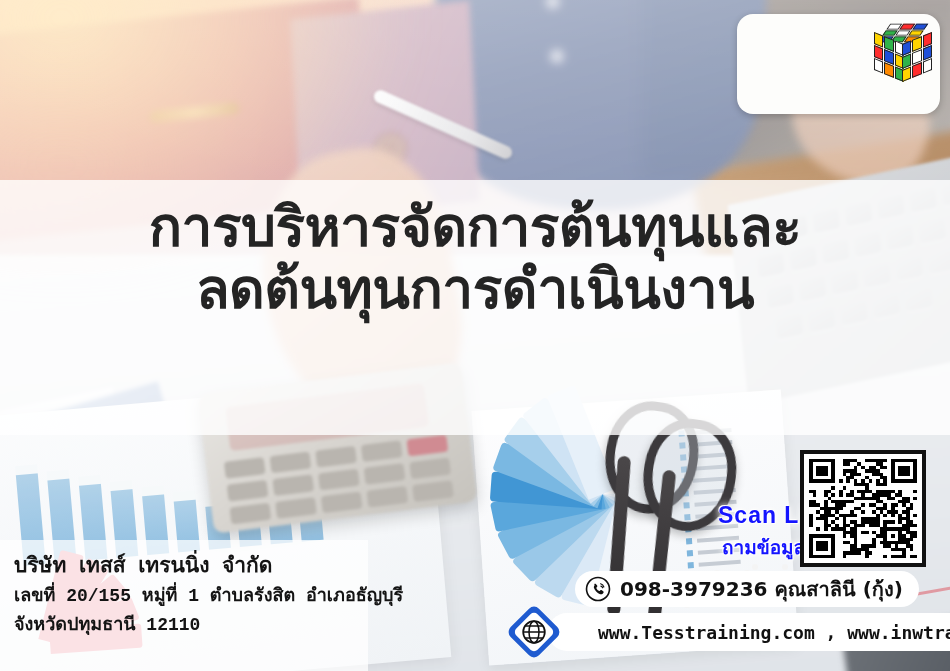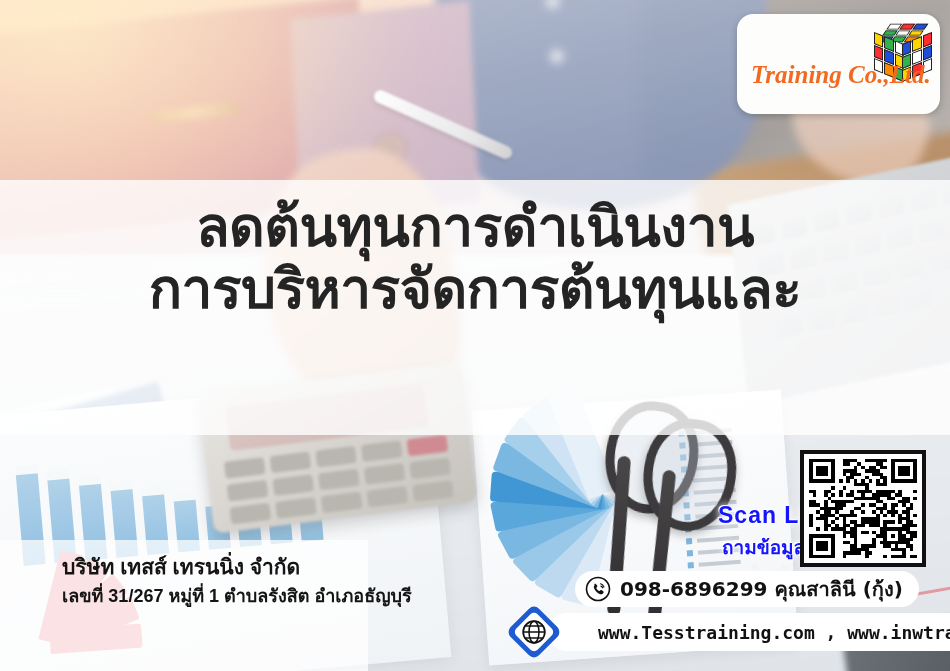--- a/index.html
+++ b/index.html
@@ -277,23 +277,22 @@
   .subtitle {
     position:absolute; left:0; top:378px; width:950px; text-align:center;
     font-family:"Liberation Sans",sans-serif;
     font-weight:bold; font-size:32px; color:#2b2b2b;
     letter-spacing:.3px;
   }
 
   
   .addr {
     position:absolute; left:14px; top:552px; width:420px;
-    font-family:Liberation Sans, sans-serif;
+    font-family:Liberation Mono, monospace;
     color:#141414;
-    margin-left:48px;
   }
   .addr-company { font-size:21px; font-weight:bold; line-height:30px; }
   .addr-line { font-size:18px; font-weight:bold; line-height:29px; }
 
   
   .scan-line {
     position:absolute; left:718px; top:502px;
     font-family:"Liberation Sans",sans-serif;
     font-weight:bold; font-size:23px; letter-spacing:1px;
     color:#1414FF;
@@ -593,31 +592,31 @@
           <div style="background:#ff2d2d"></div>
         <div style="background:#2fb34a"></div>
           <div style="background:#fff"></div>
           <div style="background:#1f4fd8"></div>
         <div style="background:#ffd400"></div>
           <div style="background:#ff2d2d"></div>
           <div style="background:#fff"></div>
       </div>
     </div>
 
-    <div class="logo-sub">Training Co.,Ltd.</div>
   </div>
 
   <div class="title-wrap">
+    <div class="title-line">การบริหารจัดการต้นทุนและ</div>
     <div class="title-line">ลดต้นทุนการดำเนินงาน</div>
-    <div class="title-line">การบริหารจัดการต้นทุนและ</div>
   </div>
 
   <div class="addr">
     <div class="addr-company">บริษัท เทสส์ เทรนนิ่ง จำกัด</div>
-    <div class="addr-line">เลขที่ 31/267 หมู่ที่ 1 ตำบลรังสิต อำเภอธัญบุรี</div>
+    <div class="addr-line">เลขที่ 20/155 หมู่ที่ 1 ตำบลรังสิต อำเภอธัญบุรี</div>
+    <div class="addr-line">จังหวัดปทุมธานี 12110</div>
   </div>
 
   <div class="scan-line">Scan Line</div>
   <div class="scan-sub">ถามข้อมูล</div>
   <span class="dot-row" style="left:752px; top:564px;"></span>
   <span class="dot-row" style="left:782px; top:564px;"></span>
   <span class="dot-row" style="left:684px; top:602px;"></span>
   <span class="dot-row" style="left:714px; top:570px;"></span>
   <span class="dot-row" style="left:744px; top:570px;"></span>
 
@@ -1469,21 +1468,21 @@
 
   <div class="pill-phone">
     <span class="ico-phone">
       <svg viewBox="0 0 24 24" width="26" height="26">
         <circle cx="12" cy="12" r="10.6" fill="none" stroke="#111" stroke-width="1.5"></circle>
         <path d="M8.6 7.4c.5-.5 1.2-.4 1.6.1l1 1.3c.3.4.3.9-.1 1.3l-.5.5c-.2.2-.2.4-.1.6.5 1.1 1.5 2.1 2.6 2.6.2.1.5.1.6-.1l.5-.5c.4-.4.9-.4 1.3-.1l1.3 1c.5.4.6 1.1.1 1.6l-.6.6c-.6.6-1.5.8-2.3.5-2.6-1-4.7-3.1-5.7-5.7-.3-.8-.1-1.7.5-2.3z" fill="#111"></path>
         <path d="M14.4 7.2a4.6 4.6 0 0 1 3 3" fill="none" stroke="#111" stroke-width="1.1" stroke-linecap="round"></path>
         <path d="M14.7 9.3a2.6 2.6 0 0 1 1.6 1.6" fill="none" stroke="#111" stroke-width="1.1" stroke-linecap="round"></path>
       </svg>
     </span>
-    <span class="phone-txt">098-6896299 คุณสาลินี (กุ้ง)</span>
+    <span class="phone-txt">098-3979236 คุณสาลินี (กุ้ง)</span>
   </div>
 
   <div class="pill-web">
     <span class="web-txt">www.Tesstraining.com , www.inwtraining.com</span>
   </div>
   <div class="ico-globe">
     <span class="diamond"></span>
     <span class="diamond-in"></span>
     <svg class="globe-svg" viewBox="0 0 24 24" width="26" height="26">
       <circle cx="12" cy="12" r="10" fill="none" stroke="#111" stroke-width="1.6"></circle>

